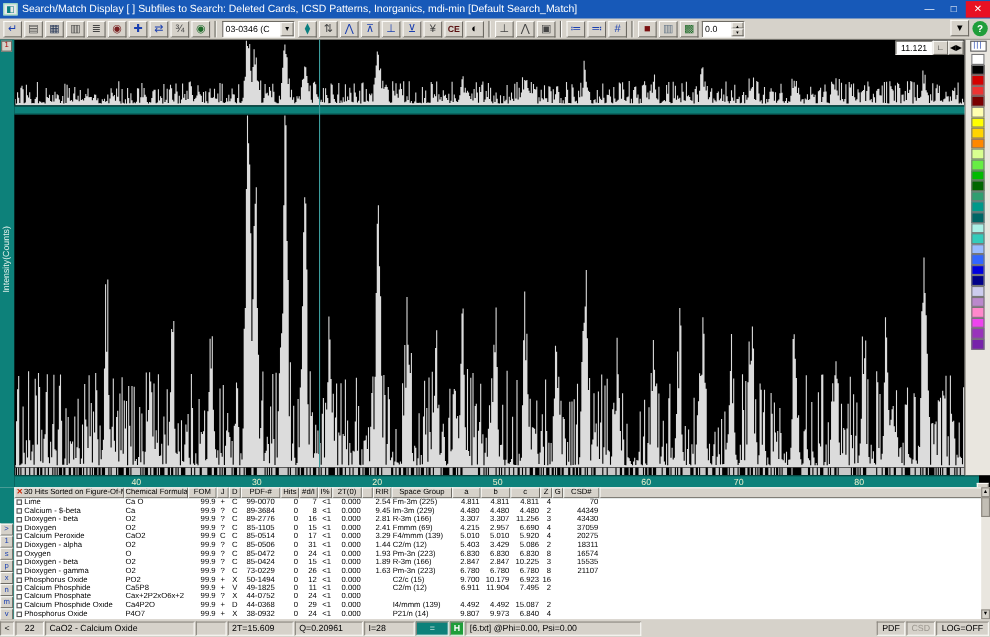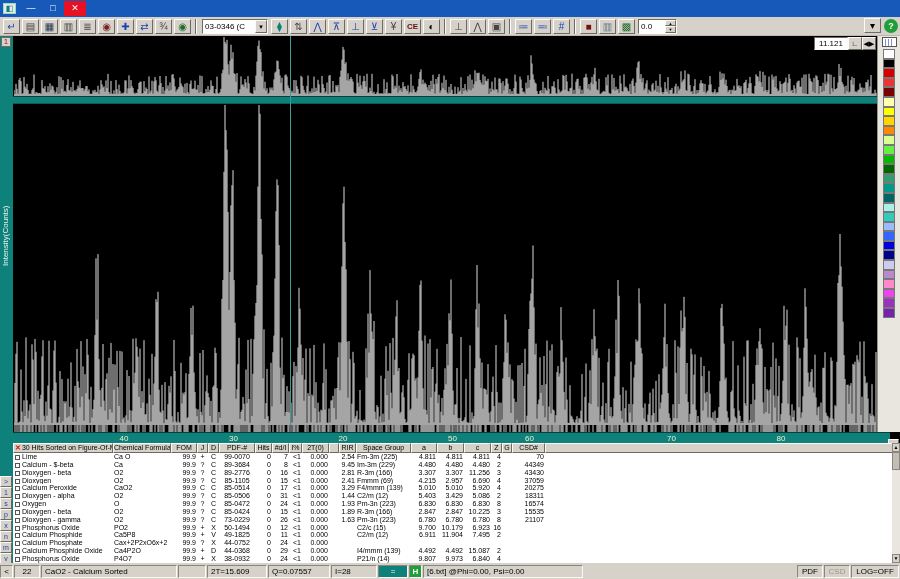--- a/index.html
+++ b/index.html
@@ -131,20 +131,21 @@
   .scell.dim { color:#9a968e; }
   #st-spring { flex:1; border:none; }
 </style>
 </head>
 <body>
 
 <div id="app">
 
   <div id="titlebar">
     <div id="app-icon">◧</div>
+    <span id="title-text">Search/Match Display [ ] Subfiles to Search: Deleted Cards, ICSD Patterns, Inorganics, mdi-min [Default Search_Match]</span>
     <div class="wctl">—</div>
     <div class="wctl">□</div>
     <div class="wctl close">✕</div>
   </div>
 
   <div id="toolbar">
     <div id="tb-buttons" style="display:flex;align-items:center;">
         <div class="tbtn" style="color: rgb(26, 63, 176);">↵</div>
         <div class="tbtn" style="color: rgb(68, 68, 68);">▤</div>
         <div class="tbtn" style="color: rgb(34, 51, 85);">▦</div>
@@ -208,21 +209,21 @@
         <path d="M0 321V318.7M1 321V279.0M2 321V249.8M3 321V237.8M4 321V318.9M5 321V318.2M6 321V317.4M7 321V265.5M8 321V307.5M9 321V318.1M10 321V296.3M11 321V312.0M12 321V233.4M13 321V296.3M14 321V314.4M15 321V306.5M16 321V300.4M17 321V318.5M18 321V240.3M19 321V255.5M20 321V300.0M21 321V235.0M22 321V247.8M23 321V315.3M24 321V286.7M25 321V316.6M26 321V294.8M27 321V290.8M28 321V252.4M29 321V236.3M30 321V311.7M31 321V317.1M32 321V297.5M33 321V311.7M34 321V281.5M35 321V236.7M36 321V304.5M37 321V305.5M38 321V319.0M39 321V286.4M40 321V246.6M41 321V236.5M42 321V278.6M43 321V318.6M44 321V318.5M45 321V312.8M46 321V267.1M47 321V318.8M48 321V275.1M49 321V317.4M50 321V297.2M51 321V299.3M52 321V297.3M53 321V313.7M54 321V274.7M55 321V312.4M56 321V302.7M57 321V258.4M58 321V303.5M59 321V317.9M60 321V312.9M61 321V281.9M62 321V317.6M63 321V245.0M64 321V277.3M65 321V283.7M66 321V303.3M67 321V237.1M68 321V292.6M69 321V262.4M70 321V316.5M71 321V270.2M72 321V289.2M73 321V235.0M74 321V250.8M75 321V295.4M76 321V318.9M77 321V282.8M78 321V313.6M79 321V305.1M80 321V295.7M81 321V231.1M82 321V154.3M83 321V215.7M84 321V150.1M85 321V255.2M86 321V286.2M87 321V302.9M88 321V283.9M89 321V240.0M90 321V296.7M91 321V306.6M92 321V275.1M93 321V269.3M94 321V315.6M95 321V253.8M96 321V305.3M97 321V238.9M98 321V308.5M99 321V260.1M100 321V285.6M101 321V260.5M102 321V319.0M103 321V246.9M104 321V283.1M105 321V302.0M106 321V246.9M107 321V318.6M108 321V247.5M109 321V315.1M110 321V313.3M111 321V318.7M112 321V311.4M113 321V266.1M114 321V316.2M115 321V272.0M116 321V306.2M117 321V318.2M118 321V306.7M119 321V234.7M120 321V279.2M121 321V268.7M122 321V234.3M123 321V242.8M124 321V252.7M125 321V292.8M126 321V244.6M127 321V304.1M128 321V287.2M129 321V298.5M130 321V236.2M131 321V310.6M132 321V310.1M133 321V299.4M134 321V318.1M135 321V274.7M136 321V290.9M137 321V317.5M138 321V249.8M139 321V301.1M140 321V279.5M141 321V252.7M142 321V195.2M143 321V197.9M144 321V187.8M145 321V285.7M146 321V307.6M147 321V308.8M148 321V280.8M149 321V306.5M150 321V319.0M151 321V278.1M152 321V315.1M153 321V315.8M154 321V300.2M155 321V281.8M156 321V288.5M157 321V272.4M158 321V312.2M159 321V318.2M160 321V235.9M161 321V267.0M162 321V317.4M163 321V318.7M164 321V308.1M165 321V317.7M166 321V319.0M167 321V258.8M168 321V299.5M169 321V288.7M170 321V290.6M171 321V288.1M172 321V269.2M173 321V314.3M174 321V313.2M175 321V269.9M176 321V252.4M177 321V203.9M178 321V230.9M179 321V201.7M180 321V268.5M181 321V288.1M182 321V304.5M183 321V312.2M184 321V305.3M185 321V318.6M186 321V249.1M187 321V307.9M188 321V311.2M189 321V246.0M190 321V318.7M191 321V301.2M192 321V287.3M193 321V271.4M194 321V288.9M195 321V293.3M196 321V312.0M197 321V296.9M198 321V318.4M199 321V283.0M200 321V281.3M201 321V243.7M202 321V249.0M203 321V284.1M204 321V318.9M205 321V308.0M206 321V313.8M207 321V285.6M208 321V194.9M209 321V176.0M210 321V67.8M211 321V1.0M212 321V26.2M213 321V45.6M214 321V108.1M215 321V205.9M216 321V168.0M217 321V101.4M218 321V81.2M219 321V66.2M220 321V176.1M221 321V218.6M222 321V294.7M223 321V285.2M224 321V260.2M225 321V233.8M226 321V315.0M227 321V307.8M228 321V305.8M229 321V293.0M230 321V299.7M231 321V317.2M232 321V265.5M233 321V299.1M234 321V235.9M235 321V295.0M236 321V318.8M237 321V234.8M238 321V312.0M239 321V269.8M240 321V235.3M241 321V211.8M242 321V199.0M243 321V181.1M244 321V82.6M245 321V1.0M246 321V9.8M247 321V115.0M248 321V150.5M249 321V274.3M250 321V225.3M251 321V314.9M252 321V299.1M253 321V264.9M254 321V312.2M255 321V318.7M256 321V316.9M257 321V258.8M258 321V302.5M259 321V248.2M260 321V231.6M261 321V174.5M262 321V107.2M263 321V75.4M264 321V81.1M265 321V141.1M266 321V263.6M267 321V300.0M268 321V233.6M269 321V274.2M270 321V270.8M271 321V312.1M272 321V308.0M273 321V282.2M274 321V308.0M275 321V287.3M276 321V308.8M277 321V298.7M278 321V318.6M279 321V272.2M280 321V257.9M281 321V311.9M282 321V262.1M283 321V268.3M284 321V243.4M285 321V183.8M286 321V204.7M287 321V240.6M288 321V271.1M289 321V254.0M290 321V296.7M291 321V275.6M292 321V244.6M293 321V318.9M294 321V289.2M295 321V292.0M296 321V244.3M297 321V318.3M298 321V290.6M299 321V292.3M300 321V240.9M301 321V304.3M302 321V278.2M303 321V318.9M304 321V298.7M305 321V307.7M306 321V318.3M307 321V305.7M308 321V306.5M309 321V279.1M310 321V239.4M311 321V305.7M312 321V265.2M313 321V318.5M314 321V319.0M315 321V304.5M316 321V318.4M317 321V296.6M318 321V296.2M319 321V291.8M320 321V304.1M321 321V284.5M322 321V315.4M323 321V284.0M324 321V253.3M325 321V238.2M326 321V286.3M327 321V238.5M328 321V162.4M329 321V99.4M330 321V82.7M331 321V138.0M332 321V165.3M333 321V237.6M334 321V293.7M335 321V237.0M336 321V255.2M337 321V318.5M338 321V299.7M339 321V247.8M340 321V258.9M341 321V314.3M342 321V311.9M343 321V306.7M344 321V319.0M345 321V315.5M346 321V286.0M347 321V316.3M348 321V316.6M349 321V318.2M350 321V315.6M351 321V317.7M352 321V244.4M353 321V273.7M354 321V209.6M355 321V248.6M356 321V166.1M357 321V209.4M358 321V227.6M359 321V235.1M360 321V217.0M361 321V307.8M362 321V315.3M363 321V301.2M364 321V303.1M365 321V319.0M366 321V312.5M367 321V271.7M368 321V318.4M369 321V309.7M370 321V318.0M371 321V274.7M372 321V242.2M373 321V291.1M374 321V266.8M375 321V315.8M376 321V239.1M377 321V288.7M378 321V304.3M379 321V233.9M380 321V271.0M381 321V255.7M382 321V212.4M383 321V196.3M384 321V267.1M385 321V264.0M386 321V309.4M387 321V307.8M388 321V288.4M389 321V281.2M390 321V293.3M391 321V315.0M392 321V319.0M393 321V317.7M394 321V275.8M395 321V249.3M396 321V306.3M397 321V304.7M398 321V254.4M399 321V249.6M400 321V251.2M401 321V276.5M402 321V274.2M403 321V294.3M404 321V273.4M405 321V226.6M406 321V180.9M407 321V176.5M408 321V236.6M409 321V284.3M410 321V305.2M411 321V231.5M412 321V306.0M413 321V310.5M414 321V239.5M415 321V319.0M416 321V235.1M417 321V293.4M418 321V265.0M419 321V263.0M420 321V318.3M421 321V287.6M422 321V279.6M423 321V244.9M424 321V299.1M425 321V290.8M426 321V318.9M427 321V307.7M428 321V294.0M429 321V311.3M430 321V285.8M431 321V264.3M432 321V280.3M433 321V239.9M434 321V261.4M435 321V209.3M436 321V216.3M437 321V175.5M438 321V229.7M439 321V286.5M440 321V310.9M441 321V300.5M442 321V300.3M443 321V264.0M444 321V313.9M445 321V318.9M446 321V313.9M447 321V233.0M448 321V317.1M449 321V317.5M450 321V316.0M451 321V313.3M452 321V274.9M453 321V318.2M454 321V318.7M455 321V318.7M456 321V241.4M457 321V318.9M458 321V308.4M459 321V314.9M460 321V312.1M461 321V264.3M462 321V205.3M463 321V161.0M464 321V223.4M465 321V199.5M466 321V254.3M467 321V284.0M468 321V258.5M469 321V304.6M470 321V284.5M471 321V284.9M472 321V285.8M473 321V290.4M474 321V260.1M475 321V308.6M476 321V317.9M477 321V307.3M478 321V287.9M479 321V272.6M480 321V302.1M481 321V318.8M482 321V241.1M483 321V287.9M484 321V319.0M485 321V298.5M486 321V318.0M487 321V298.7M488 321V315.5M489 321V274.3M490 321V258.2M491 321V210.3M492 321V215.7M493 321V248.8M494 321V238.4M495 321V273.1M496 321V260.4M497 321V308.9M498 321V275.2M499 321V276.8M500 321V294.6M501 321V318.9M502 321V297.8M503 321V315.7M504 321V261.3M505 321V319.0M506 321V261.1M507 321V318.7M508 321V259.0M509 321V318.6M510 321V281.9M511 321V244.8M512 321V318.2M513 321V311.7M514 321V270.1M515 321V225.0M516 321V196.8M517 321V189.5M518 321V174.7M519 321V141.5M520 321V203.4M521 321V250.5M522 321V239.6M523 321V314.7M524 321V300.2M525 321V295.5M526 321V253.4M527 321V288.9M528 321V281.0M529 321V301.8M530 321V252.0M531 321V313.3M532 321V280.2M533 321V236.5M534 321V317.7M535 321V302.5M536 321V246.4M537 321V309.4M538 321V240.4M539 321V305.4M540 321V306.5M541 321V318.5M542 321V311.1M543 321V268.1M544 321V262.1M545 321V272.6M546 321V269.4M547 321V203.1M548 321V236.2M549 321V257.8M550 321V287.9M551 321V305.6M552 321V253.5M553 321V295.6M554 321V318.8M555 321V319.0M556 321V281.2M557 321V311.6M558 321V312.7M559 321V315.2M560 321V317.9M561 321V319.0M562 321V315.5M563 321V312.2M564 321V318.7M565 321V314.2M566 321V314.7M567 321V306.6M568 321V270.1M569 321V318.3M570 321V319.0M571 321V292.9M572 321V259.5M573 321V317.3M574 321V318.7M575 321V298.8M576 321V266.3M577 321V300.1M578 321V235.2M579 321V251.4M580 321V205.2M581 321V232.2M582 321V247.2M583 321V244.6M584 321V302.8M585 321V253.8M586 321V317.6M587 321V311.0M588 321V302.2M589 321V278.6M590 321V315.5M591 321V318.5M592 321V299.2M593 321V318.9M594 321V258.1M595 321V244.8M596 321V312.1M597 321V303.1M598 321V313.8M599 321V312.1M600 321V294.3M601 321V272.4M602 321V215.6M603 321V249.0M604 321V176.0M605 321V191.8M606 321V290.9M607 321V306.8M608 321V314.8M609 321V283.2M610 321V318.8M611 321V304.2M612 321V286.4M613 321V317.9M614 321V319.0M615 321V299.9M616 321V308.6M617 321V257.7M618 321V318.3M619 321V300.2M620 321V273.5M621 321V260.7M622 321V235.4M623 321V237.9M624 321V236.6M625 321V184.3M626 321V199.4M627 321V243.9M628 321V249.4M629 321V303.7M630 321V314.5M631 321V299.4M632 321V317.2M633 321V318.2M634 321V310.6M635 321V299.9M636 321V288.6M637 321V318.7M638 321V311.3M639 321V284.6M640 321V309.0M641 321V318.3M642 321V276.8M643 321V318.1M644 321V317.8M645 321V270.2M646 321V304.6M647 321V298.5M648 321V290.7M649 321V264.4M650 321V233.2M651 321V199.7M652 321V262.7M653 321V240.1M654 321V289.1M655 321V309.4M656 321V314.0M657 321V318.8M658 321V317.0M659 321V300.3M660 321V314.2M661 321V236.3M662 321V268.8M663 321V314.4M664 321V242.4M665 321V300.0M666 321V243.6M667 321V206.5M668 321V227.3M669 321V224.0M670 321V192.8M671 321V212.9M672 321V290.1M673 321V259.0M674 321V298.0M675 321V318.0M676 321V309.8M677 321V244.7M678 321V250.4M679 321V300.3M680 321V270.7M681 321V250.4M682 321V305.9M683 321V319.0M684 321V312.0M685 321V318.0M686 321V319.0M687 321V253.2M688 321V272.2M689 321V306.5M690 321V262.0M691 321V289.2M692 321V297.7M693 321V287.9M694 321V313.3M695 321V266.9M696 321V289.6M697 321V313.5M698 321V314.4M699 321V308.2M700 321V316.7M701 321V306.6M702 321V318.8M703 321V313.9M704 321V313.8M705 321V303.1M706 321V277.1M707 321V204.1M708 321V199.9M709 321V222.1M710 321V239.6M711 321V275.7M712 321V273.6M713 321V307.2M714 321V313.6M715 321V318.5M716 321V317.3M717 321V288.1M718 321V286.5M719 321V237.1M720 321V304.4M721 321V312.6M722 321V314.3M723 321V318.9M724 321V261.4M725 321V306.5M726 321V311.9M727 321V319.0M728 321V317.0M729 321V319.0M730 321V252.7M731 321V299.2M732 321V301.8M733 321V236.6M734 321V236.4M735 321V318.9M736 321V315.9M737 321V300.1M738 321V319.0M739 321V279.8M740 321V317.9M741 321V295.7M742 321V261.0M743 321V244.4M744 321V260.9M745 321V237.2M746 321V224.3M747 321V240.3M748 321V244.5M749 321V298.3M750 321V309.7M751 321V263.0M752 321V308.1M753 321V285.1M754 321V286.6M755 321V309.5M756 321V285.5M757 321V263.0M758 321V319.0M759 321V238.6M760 321V291.4M761 321V303.5M762 321V254.4M763 321V317.4M764 321V292.1M765 321V261.9M766 321V317.0M767 321V310.2M768 321V299.2M769 321V276.7M770 321V201.8M771 321V235.9M772 321V221.7M773 321V205.6M774 321V299.7M775 321V240.7M776 321V311.4M777 321V317.3M778 321V300.3M779 321V313.1M780 321V306.3M781 321V317.0M782 321V318.2M783 321V233.4M784 321V243.4M785 321V303.2M786 321V254.2M787 321V313.8M788 321V308.4M789 321V292.3M790 321V243.7M791 321V184.3M792 321V202.8M793 321V234.7M794 321V268.7M795 321V282.7M796 321V277.5M797 321V268.1M798 321V265.1M799 321V283.5M800 321V288.7M801 321V250.7M802 321V293.5M803 321V311.2M804 321V303.4M805 321V302.4M806 321V317.0M807 321V298.6M808 321V319.0M809 321V263.8M810 321V263.9M811 321V248.2M812 321V308.7M813 321V311.6M814 321V312.5M815 321V317.7M816 321V313.8M817 321V253.4M818 321V256.8M819 321V314.6M820 321V317.5M821 321V301.2M822 321V302.4M823 321V257.9M824 321V179.0M825 321V171.2M826 321V130.0M827 321V162.4M828 321V182.7M829 321V217.6M830 321V251.1M831 321V275.0M832 321V318.5M833 321V280.9M834 321V280.6M835 321V299.9M836 321V281.7M837 321V279.1M838 321V309.7M839 321V259.8M840 321V260.9M841 321V257.7M842 321V319.0M843 321V251.2M844 321V255.6M845 321V258.3M846 321V237.6M847 321V310.9M848 321V292.7M849 321V319.0M850 321V237.3M851 321V272.2M852 321V279.5M853 321V278.4M854 321V294.6M855 321V319.0M856 321V309.5M857 321V311.9M858 321V280.2M859 321V311.2M860 321V312.4M861 321V318.0M862 321V248.0" stroke="#dcdcdc" stroke-width="1" fill="none"></path>
       </svg>
     <svg id="barcode-svg" viewBox="0 0 863 7" preserveAspectRatio="none">
         <path d="M0 0V7M2 0V7M4 0V7M6 0V7M7 0V7M8 0V7M10 0V7M11 0V7M12 0V7M14 0V7M15 0V7M16 0V7M18 0V7M19 0V7M22 0V7M25 0V7M26 0V7M28 0V7M29 0V7M31 0V7M32 0V7M33 0V7M35 0V7M37 0V7M39 0V7M43 0V7M46 0V7M47 0V7M48 0V7M51 0V7M52 0V7M55 0V7M57 0V7M61 0V7M63 0V7M64 0V7M66 0V7M67 0V7M69 0V7M71 0V7M75 0V7M78 0V7M82 0V7M83 0V7M84 0V7M86 0V7M88 0V7M89 0V7M90 0V7M91 0V7M93 0V7M99 0V7M100 0V7M104 0V7M106 0V7M107 0V7M108 0V7M109 0V7M110 0V7M111 0V7M112 0V7M113 0V7M115 0V7M117 0V7M121 0V7M122 0V7M124 0V7M125 0V7M129 0V7M131 0V7M136 0V7M137 0V7M138 0V7M141 0V7M144 0V7M145 0V7M147 0V7M149 0V7M150 0V7M155 0V7M156 0V7M157 0V7M158 0V7M159 0V7M161 0V7M162 0V7M164 0V7M165 0V7M166 0V7M167 0V7M170 0V7M171 0V7M172 0V7M173 0V7M174 0V7M179 0V7M180 0V7M184 0V7M185 0V7M187 0V7M189 0V7M192 0V7M193 0V7M194 0V7M195 0V7M196 0V7M198 0V7M202 0V7M203 0V7M205 0V7M206 0V7M207 0V7M209 0V7M215 0V7M216 0V7M220 0V7M221 0V7M222 0V7M223 0V7M224 0V7M225 0V7M226 0V7M228 0V7M230 0V7M232 0V7M234 0V7M235 0V7M236 0V7M240 0V7M241 0V7M242 0V7M243 0V7M244 0V7M245 0V7M246 0V7M247 0V7M249 0V7M251 0V7M252 0V7M253 0V7M254 0V7M256 0V7M259 0V7M263 0V7M264 0V7M266 0V7M267 0V7M269 0V7M270 0V7M274 0V7M275 0V7M277 0V7M279 0V7M280 0V7M281 0V7M283 0V7M284 0V7M291 0V7M292 0V7M294 0V7M298 0V7M299 0V7M301 0V7M302 0V7M303 0V7M305 0V7M306 0V7M308 0V7M309 0V7M310 0V7M311 0V7M314 0V7M315 0V7M317 0V7M322 0V7M324 0V7M325 0V7M326 0V7M328 0V7M331 0V7M332 0V7M334 0V7M335 0V7M336 0V7M337 0V7M338 0V7M339 0V7M340 0V7M341 0V7M344 0V7M345 0V7M347 0V7M348 0V7M351 0V7M352 0V7M356 0V7M358 0V7M359 0V7M363 0V7M364 0V7M366 0V7M368 0V7M372 0V7M373 0V7M375 0V7M378 0V7M379 0V7M381 0V7M382 0V7M383 0V7M384 0V7M385 0V7M386 0V7M388 0V7M395 0V7M396 0V7M397 0V7M401 0V7M403 0V7M404 0V7M407 0V7M408 0V7M409 0V7M410 0V7M411 0V7M412 0V7M413 0V7M414 0V7M415 0V7M416 0V7M417 0V7M418 0V7M419 0V7M420 0V7M423 0V7M424 0V7M425 0V7M427 0V7M429 0V7M431 0V7M432 0V7M433 0V7M434 0V7M435 0V7M436 0V7M438 0V7M439 0V7M441 0V7M443 0V7M444 0V7M446 0V7M447 0V7M448 0V7M450 0V7M451 0V7M452 0V7M454 0V7M455 0V7M456 0V7M459 0V7M460 0V7M462 0V7M463 0V7M465 0V7M466 0V7M467 0V7M471 0V7M472 0V7M477 0V7M479 0V7M481 0V7M482 0V7M486 0V7M487 0V7M490 0V7M492 0V7M496 0V7M499 0V7M500 0V7M501 0V7M502 0V7M505 0V7M506 0V7M509 0V7M512 0V7M515 0V7M516 0V7M517 0V7M519 0V7M521 0V7M522 0V7M523 0V7M525 0V7M528 0V7M529 0V7M530 0V7M531 0V7M532 0V7M533 0V7M535 0V7M536 0V7M537 0V7M539 0V7M540 0V7M541 0V7M542 0V7M543 0V7M544 0V7M545 0V7M547 0V7M548 0V7M549 0V7M552 0V7M553 0V7M558 0V7M562 0V7M563 0V7M567 0V7M568 0V7M569 0V7M570 0V7M572 0V7M575 0V7M579 0V7M583 0V7M584 0V7M585 0V7M586 0V7M587 0V7M589 0V7M590 0V7M591 0V7M595 0V7M597 0V7M598 0V7M599 0V7M601 0V7M603 0V7M604 0V7M607 0V7M608 0V7M609 0V7M610 0V7M611 0V7M612 0V7M613 0V7M617 0V7M618 0V7M621 0V7M623 0V7M624 0V7M625 0V7M626 0V7M627 0V7M630 0V7M631 0V7M632 0V7M633 0V7M637 0V7M638 0V7M639 0V7M641 0V7M642 0V7M648 0V7M650 0V7M651 0V7M652 0V7M654 0V7M655 0V7M656 0V7M658 0V7M664 0V7M665 0V7M668 0V7M671 0V7M672 0V7M674 0V7M676 0V7M680 0V7M681 0V7M685 0V7M686 0V7M688 0V7M689 0V7M691 0V7M694 0V7M696 0V7M698 0V7M699 0V7M700 0V7M701 0V7M706 0V7M715 0V7M716 0V7M717 0V7M718 0V7M719 0V7M720 0V7M723 0V7M724 0V7M726 0V7M727 0V7M728 0V7M730 0V7M731 0V7M735 0V7M736 0V7M737 0V7M738 0V7M740 0V7M742 0V7M743 0V7M744 0V7M747 0V7M749 0V7M750 0V7M751 0V7M752 0V7M753 0V7M754 0V7M755 0V7M756 0V7M757 0V7M758 0V7M759 0V7M761 0V7M765 0V7M767 0V7M769 0V7M770 0V7M774 0V7M775 0V7M776 0V7M777 0V7M778 0V7M779 0V7M780 0V7M781 0V7M782 0V7M784 0V7M785 0V7M786 0V7M787 0V7M789 0V7M790 0V7M794 0V7M796 0V7M797 0V7M798 0V7M801 0V7M802 0V7M803 0V7M804 0V7M805 0V7M807 0V7M808 0V7M814 0V7M815 0V7M816 0V7M817 0V7M819 0V7M820 0V7M821 0V7M822 0V7M824 0V7M826 0V7M827 0V7M830 0V7M836 0V7M838 0V7M840 0V7M842 0V7M844 0V7M845 0V7M846 0V7M850 0V7M851 0V7M852 0V7M853 0V7M855 0V7M857 0V7M858 0V7M860 0V7M861 0V7M862 0V7" stroke="#c8c8c8" stroke-width="1"></path>
       </svg>
     <div id="xaxis">
         <span class="xtick" style="left: 106.46px;">40</span>
         <span class="xtick" style="left: 215.986px;">30</span>
         <span class="xtick" style="left: 325.513px;">20</span>
         <span class="xtick" style="left: 435.039px;">50</span>
-        <span class="xtick" style="left: 512px;">60</span>
+        <span class="xtick" style="left: 570px;">60</span>
         <span class="xtick" style="left: 654.091px;">70</span>
         <span class="xtick" style="left: 763.617px;">80</span>
       </div>
     <div id="cursor-line"></div>
     <div id="zoom-cluster">
       <div id="zoom-value">11.121</div>
       <div class="zbtn">∟</div>
       <div class="zbtn">◀▶</div>
     </div>
     <div id="palette">
@@ -608,24 +609,24 @@
     <div id="tscroll">
       <div class="sb">▲</div>
       <div class="thumb"></div>
       <div class="sb" style="position:absolute;bottom:0;">▼</div>
     </div>
   </div>
 
   <div id="statusbar">
     <div class="scell" id="st-back">&lt;</div>
     <div class="scell" style="width:26px;text-align:center;">22</div>
-    <div class="scell" style="width:136px;">CaO2 - Calcium Sorted</div>
+    <div class="scell" style="width:136px;">CaO2 - Calcium Oxide</div>
     <div class="scell" style="width:28px;"></div>
     <div class="scell" style="width:60px;">2T=15.609</div>
-    <div class="scell" style="width:62px;">Q=0.07557</div>
+    <div class="scell" style="width:62px;">Q=0.20961</div>
     <div class="scell" style="width:46px;">I=28</div>
     <div class="scell" id="st-progress">=</div>
     <div class="scell" id="st-h">H</div>
     <div class="scell" style="width:160px;">[6.txt] @Phi=0.00, Psi=0.00</div>
     <div id="st-spring"></div>
     <div class="scell" style="width:26px;text-align:center;">PDF</div>
     <div class="scell dim" style="width:26px;text-align:center;">CSD</div>
     <div class="scell" style="width:48px;text-align:center;">LOG=OFF</div>
   </div>
 

